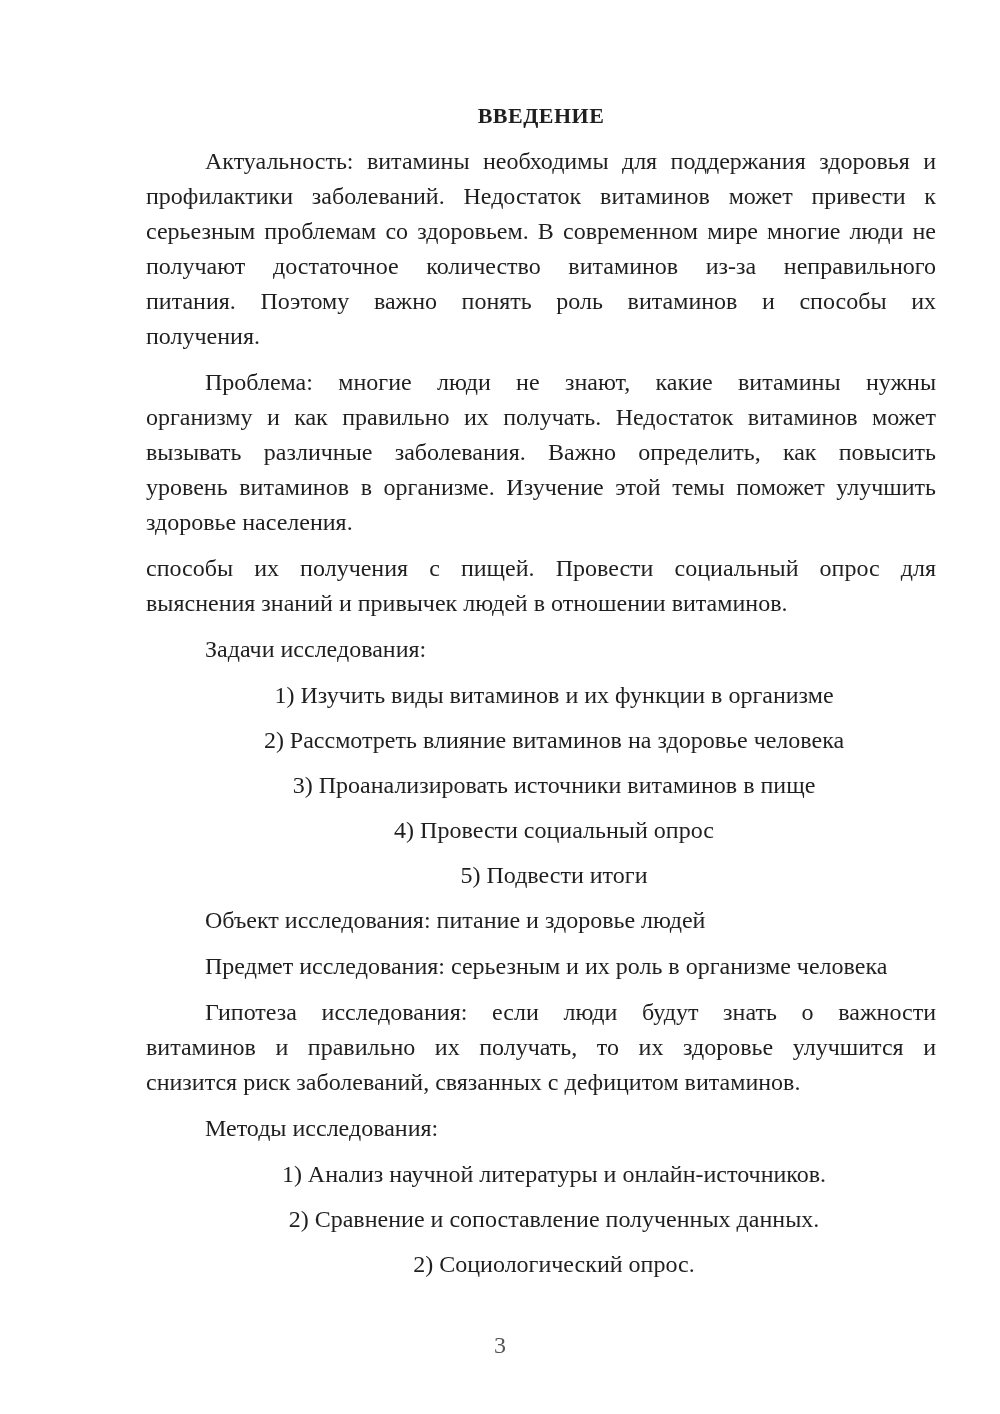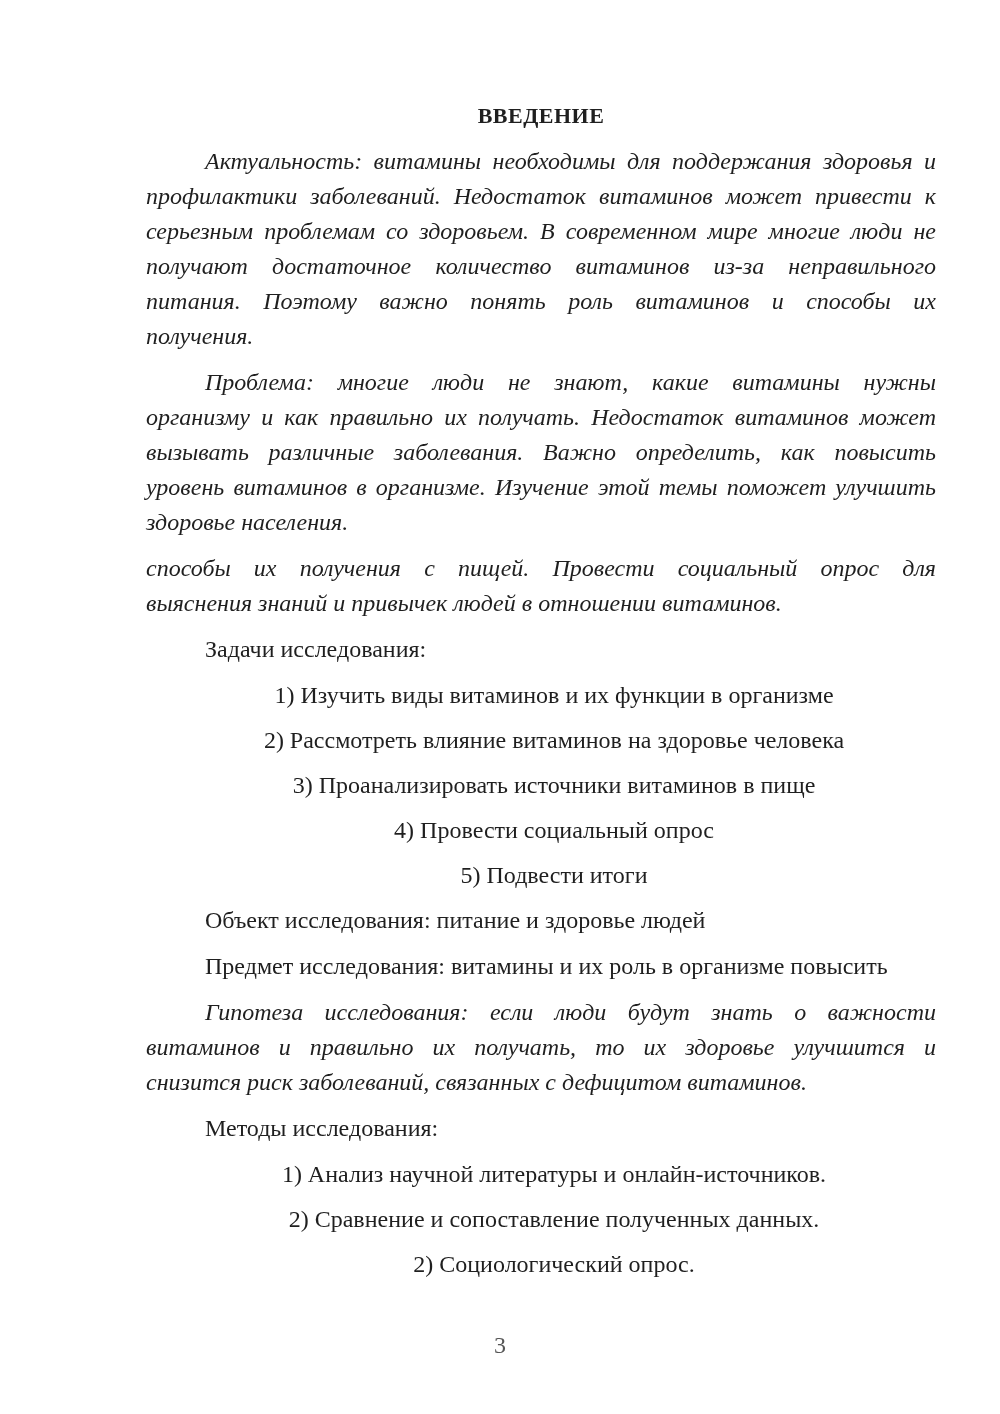--- a/index.html
+++ b/index.html
@@ -25,21 +25,20 @@
     font-weight: bold;
     text-align: center;
     margin: 0 0 11px 0;
     line-height: 35px;
     letter-spacing: 0.5px;
   }
   .para { margin: 0 0 11px 0; }
   .pline {
     text-align: justify;
     text-align-last: justify;
-    font-style: italic;
   }
   .pline.first { text-indent: 59px; }
   .pline.final { text-align: justify; text-align-last: left; }
   .hline {
     margin: 0 0 11px 0;
     text-indent: 59px;
     text-align: left;
   }
   .list { margin: 0; }
   .list-item {
@@ -92,21 +91,21 @@
     <div class="list">
         <div class="list-item">1) Изучить виды витаминов и их функции в организме</div>
         <div class="list-item">2) Рассмотреть влияние витаминов на здоровье человека</div>
         <div class="list-item">3) Проанализировать источники витаминов в пище</div>
         <div class="list-item">4) Провести социальный опрос</div>
         <div class="list-item">5) Подвести итоги</div>
       </div>
 
     <p class="hline">Объект исследования: питание и здоровье людей</p>
 
-    <p class="hline">Предмет исследования: витамины и их роль в организме повысить</p>
+    <p class="hline">Предмет исследования: серьезным и их роль в организме человека</p>
 
     <div class="para">
         <div class="pline first">Гипотеза исследования: если люди будут знать о важности</div>
         <div class="pline">витаминов и правильно их получать, то их здоровье улучшится и</div>
         <div class="pline final">снизится риск заболеваний, связанных с дефицитом витаминов.</div>
       </div>
 
     <p class="hline">Методы исследования:</p>
 
     <div class="list">

